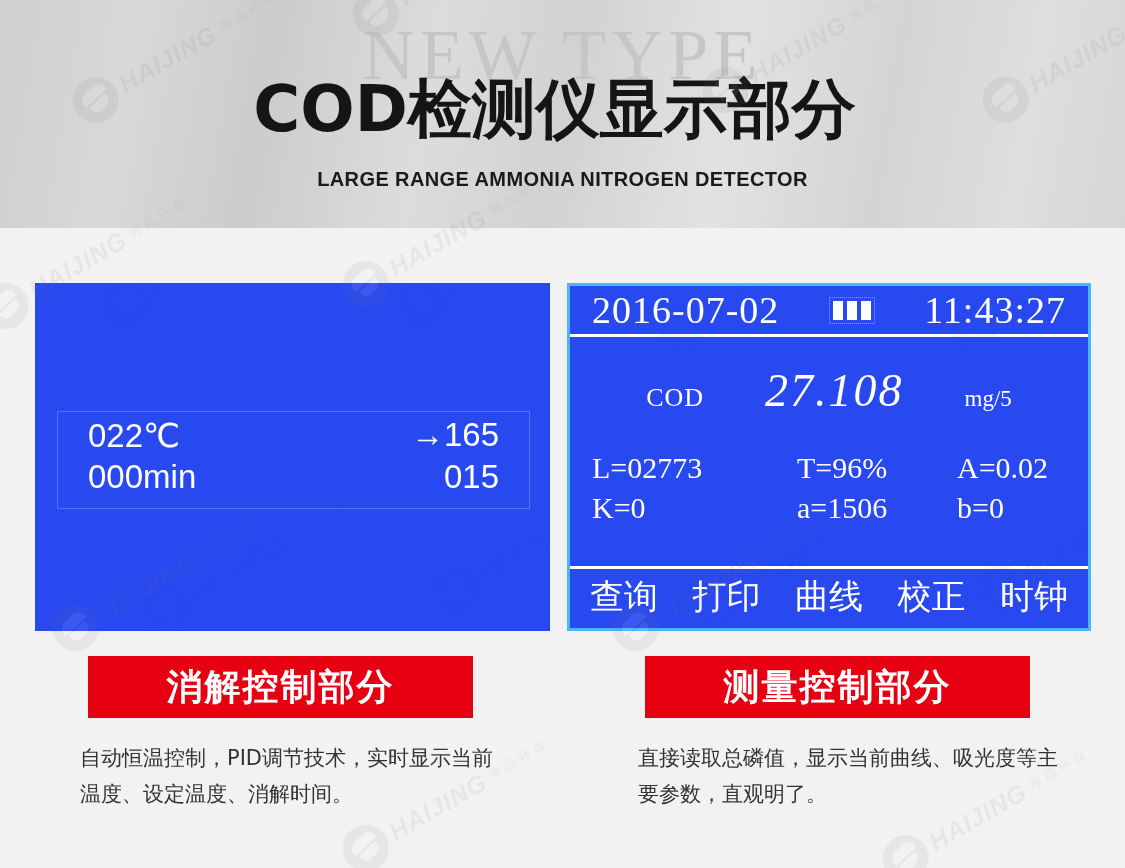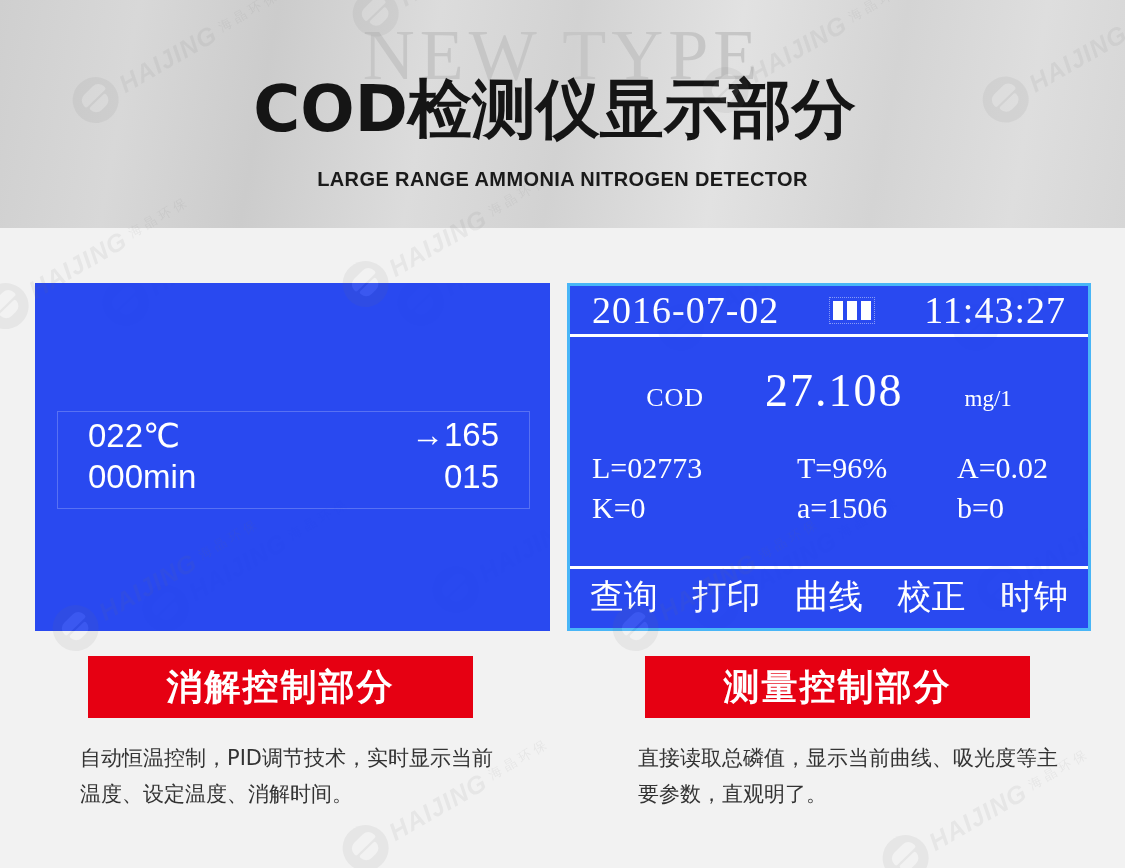--- a/index.html
+++ b/index.html
@@ -220,21 +220,21 @@
     left: 0; top: 78px;
     width: 100%;
     display: flex;
     align-items: baseline;
     justify-content: center;
     color: #ffffff;
     font-family: "Liberation Serif", "DejaVu Serif", serif;
     gap: 45px;
   }
   .lcd-reading .lbl { font-size: 26px; letter-spacing: 1px; }
-  .lcd-reading .val { font-size: 46px; margin: 0 16px; letter-spacing: 2px; }
+  .lcd-reading .val { font-size: 46px; margin: 0 16px; letter-spacing: 2px; font-style: italic; }
   .lcd-reading .unit { font-size: 23px; }
 
   .lcd-params {
     position: absolute;
     left: 0; top: 165px;
     width: 100%;
     padding: 0 22px;
     color: #ffffff;
     font-family: "Liberation Serif", "DejaVu Serif", serif;
     font-size: 30px;
@@ -430,21 +430,21 @@
             <i></i>
             <i></i>
           </span>
           <span>11:43:27</span>
         </div>
         <div class="divider top"></div>
 
         <div class="lcd-reading">
           <span class="lbl">COD</span>
           <span class="val">27.108</span>
-          <span class="unit">mg/1</span>
+          <span class="unit">mg/5</span>
         </div>
 
         <div class="lcd-params">
           <div class="param-row">
             <span>L=02773</span>
             <span>T=96%</span>
             <span>A=0.02</span>
           </div>
           <div class="param-row">
             <span>K=0</span>

